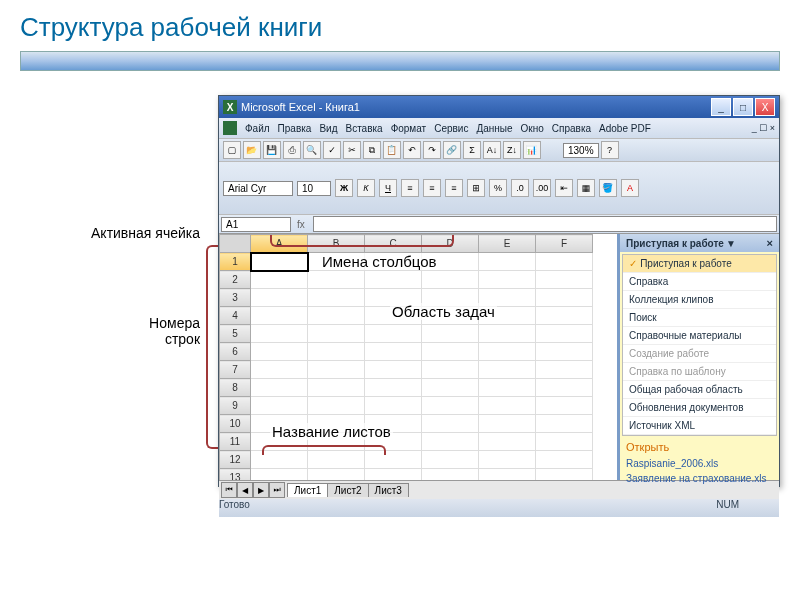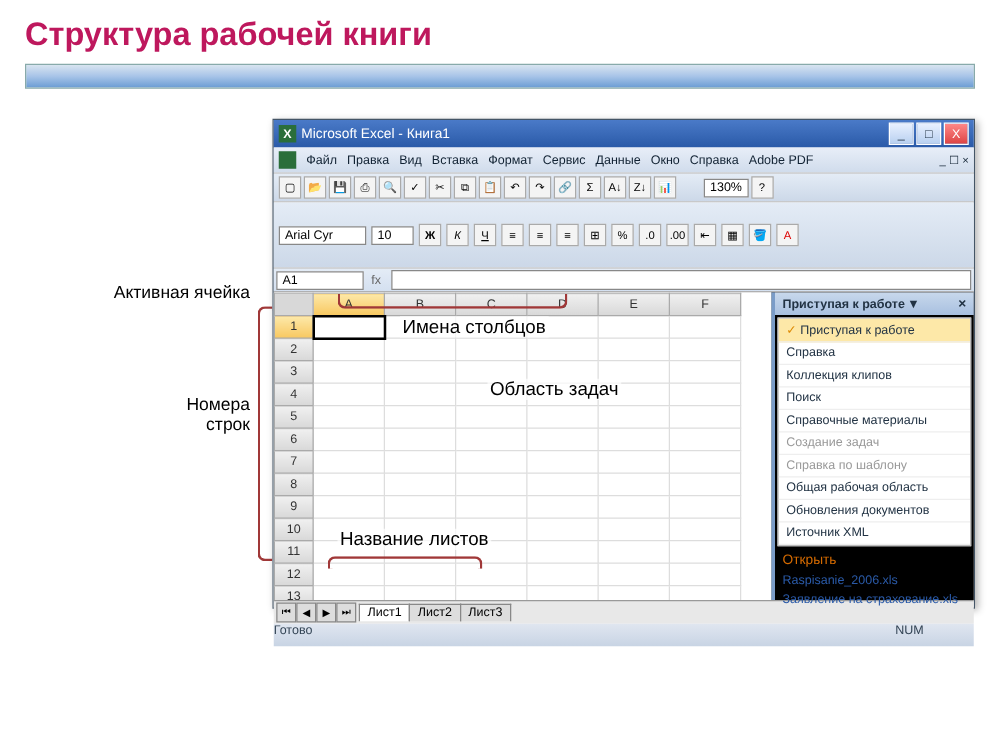--- a/index.html
+++ b/index.html
@@ -1,17 +1,17 @@
 <!DOCTYPE html>
 <html><head>
 <meta charset="utf-8">
 <style>
 body{margin:0;font-family:Arial,sans-serif;background:#fff;width:800px;height:600px;overflow:hidden}
 .slide{padding:12px 20px;position:relative;height:576px}
-h1{font-size:26px;font-weight:bold;margin:0 0 8px 0;color:#be185d}
+h1{font-size:26px;font-weight:normal;margin:0 0 8px 0;color:#0369a1}
 .bluebar{height:18px;background:linear-gradient(#d8e4f0,#a8c4e8,#6b9dd4);border:1px solid #8aa}
 .container{position:relative;margin-top:24px}
 .labels{position:absolute;left:0;top:0;font-size:14px;color:#000}
 .label{position:absolute;white-space:nowrap}
 .excel-window{position:absolute;left:198px;top:0;width:560px;height:390px;border:1px solid #456;box-shadow:2px 2px 6px rgba(0,0,0,0.3)}
 .titlebar{height:22px;background:linear-gradient(#4a7ac8,#2a5aa8);display:flex;align-items:center;padding:0 4px;color:#fff;font-size:11px}
 .titlebar .xicon{width:14px;height:14px;background:#2a6e3a;color:#fff;display:inline-flex;align-items:center;justify-content:center;font-size:10px;font-weight:bold;margin-right:4px}
 .winbtns{margin-left:auto;display:flex;gap:2px}
 .winbtn{width:18px;height:16px;background:linear-gradient(#e8f0ff,#b8d0f0);border:1px solid #fff;font-size:10px;display:flex;align-items:center;justify-content:center;color:#234}
 .winbtn.close{background:linear-gradient(#f88,#d44);color:#fff}
@@ -28,21 +28,21 @@
 .grid-wrap{flex:0 0 398px;overflow:hidden;position:relative;background:#fff}
 table.grid{border-collapse:collapse;font-size:10px}
 .grid th{background:linear-gradient(#f0f0f0,#d8d8d8);border:1px solid #aaa;font-weight:normal;color:#333;height:15px}
 .grid th.colh{width:54px}
 .grid th.rowh{width:28px;text-align:center}
 .grid td{border:1px solid #ddd;width:54px;height:14px}
 .grid th.corner{width:28px;background:#d8d8d8}
 .active-cell{outline:2px solid #000;outline-offset:-1px;background:#fff}
 .colh.active{background:linear-gradient(#fde8a8,#f8c860)!important}
 .rowh.active{background:linear-gradient(#fde8a8,#f8c860)!important}
-.taskpane{flex:1;border-left:3px solid #7a9cc8;background:#000000;font-size:10px;display:flex;flex-direction:column}
+.taskpane{flex:1;border-left:3px solid #7a9cc8;background:#fef9c3;font-size:10px;display:flex;flex-direction:column}
 .tp-header{background:linear-gradient(#c8d8ec,#a8c0e0);padding:3px 6px;font-weight:bold;color:#234;display:flex;align-items:center}
 .tp-header .x{margin-left:auto;font-size:11px}
 .tp-list{background:#fff;margin:2px;border:1px solid #bbb;flex:0 0 auto}
 .tp-item{padding:3px 6px;border-bottom:1px solid #eee;color:#234}
 .tp-item.disabled{color:#999}
 .tp-open{margin:3px 6px;color:#d46a00;font-weight:normal;font-size:11px}
 .tp-link{margin:2px 6px;color:#2a5aa8;font-size:10px}
 .sheet-tabs{height:18px;background:#e8e8e8;display:flex;align-items:center;font-size:10px;border-top:1px solid #999}
 .nav-arrows{display:flex;gap:0;margin:0 2px}
 .nav-arrows span{width:14px;height:14px;border:1px solid #888;background:#ddd;display:flex;align-items:center;justify-content:center;font-size:8px}
@@ -282,21 +282,21 @@
     <span>Приступая к работе</span>
               <span style="margin-left:2px">▼</span>
               <span class="x">×</span>
    </div>
    <div class="tp-list">
     <div class="tp-item" style="background:#fde8a8"><span style="color:#d80">✓</span> <span>Приступая к работе</span></div>
     <div class="tp-item">Справка</div>
     <div class="tp-item">Коллекция клипов</div>
     <div class="tp-item">Поиск</div>
     <div class="tp-item">Справочные материалы</div>
-    <div class="tp-item disabled">Создание задач</div>
+    <div class="tp-item disabled">Создание работе</div>
     <div class="tp-item disabled">Справка по шаблону</div>
     <div class="tp-item">Общая рабочая область</div>
     <div class="tp-item">Обновления документов</div>
     <div class="tp-item">Источник XML</div>
    </div>
    <div class="tp-open">Открыть</div>
    <div class="tp-link">Raspisanie_2006.xls</div>
    <div class="tp-link">Заявление на страхование.xls</div>
   </div>
  </div>

